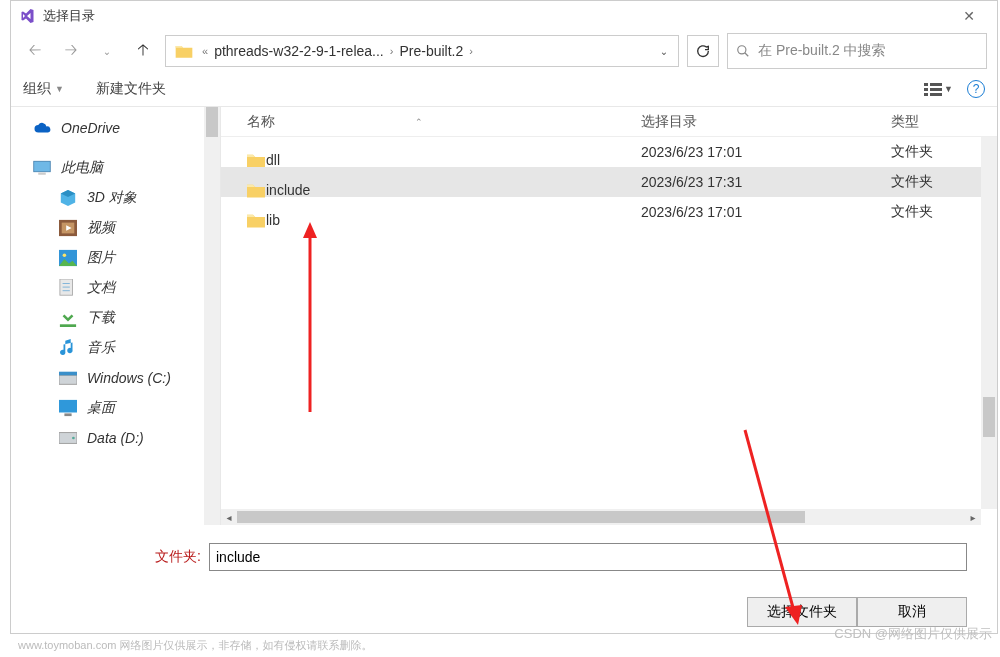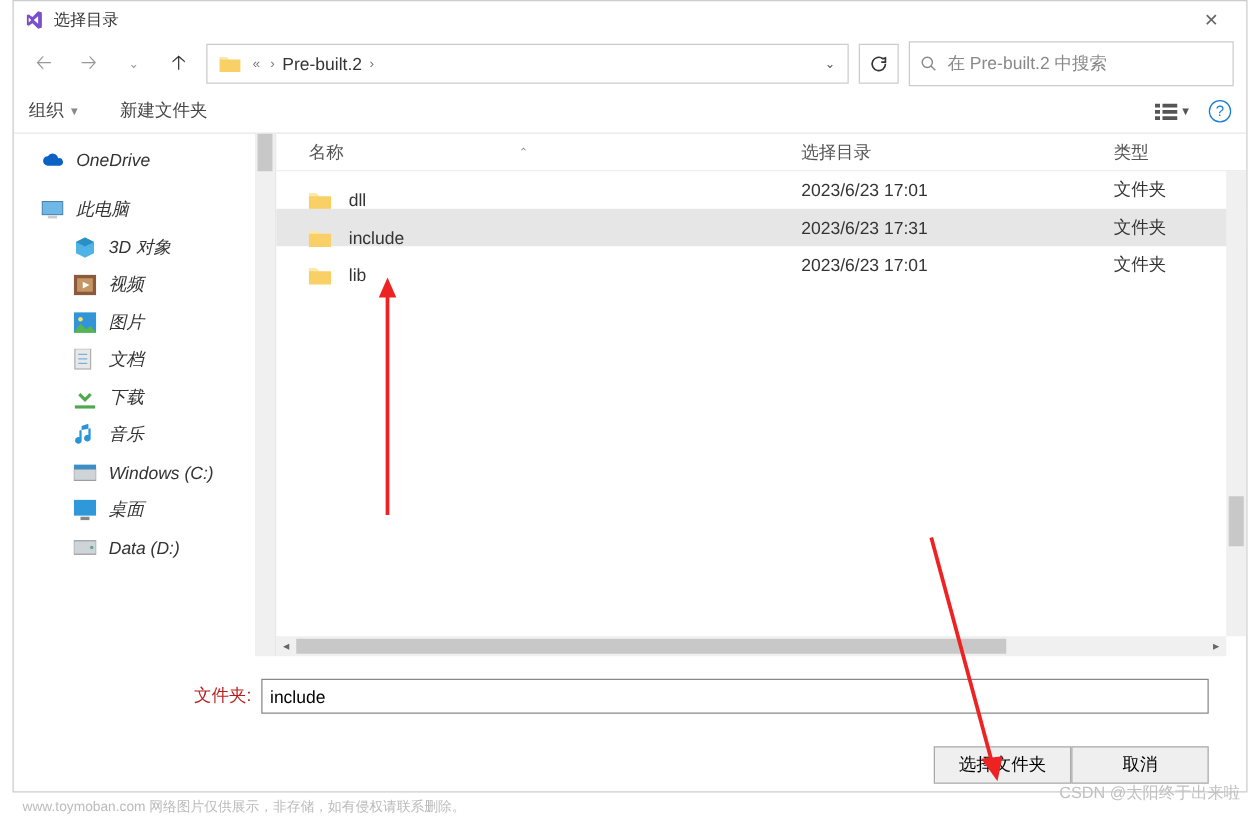--- a/index.html
+++ b/index.html
@@ -33,21 +33,21 @@
     .v-scroll { position: absolute; right: 0; top: 0; width: 16px; height: 100%; background: #f0f0f0; }
     .v-thumb-sb { position: absolute; left: 2px; top: 0; width: 12px; height: 30px; background: #c8c8c8; }
     .main { flex: 1; position: relative; display: flex; flex-direction: column; }
     .col-head { display: flex; height: 30px; align-items: center; border-bottom: 1px solid #eee; font-size: 14px; color: #555; }
     .col-name { width: 420px; padding-left: 26px; display: flex; align-items: center; gap: 140px; }
     .col-date { width: 230px; }
     .col-type { flex: 1; padding-left: 20px; }
     .sort-ind { font-size: 9px; color: #888; }
     .file-row { display: flex; height: 30px; align-items: center; font-size: 14px; color: #333; }
     .file-row.selected { background: #e6e6e6; }
-    .fr-name { width: 420px; padding-left: 26px; display: flex; align-items: center; gap: 14px; margin-top: 16px; }
+    .fr-name { width: 420px; padding-left: 26px; display: flex; align-items: center; gap: 1px; margin-top: 16px; }
     .fr-date { width: 230px; }
     .fr-type { flex: 1; padding-left: 20px; }
     .folder-small { width: 18px; height: 16px; }
     .h-scroll { position: absolute; left: 0; bottom: 0; right: 16px; height: 16px; background: #f0f0f0; display: flex; align-items: center; }
     .h-arrow { width: 16px; text-align: center; font-size: 10px; color: #666; }
     .h-track { flex: 1; height: 100%; position: relative; }
     .h-thumb { position: absolute; left: 0; top: 2px; height: 12px; width: 78%; background: #c8c8c8; }
     .main-vscroll { position: absolute; right: 0; top: 30px; bottom: 16px; width: 16px; background: #f0f0f0; }
     .v-thumb { position: absolute; left: 2px; top: 260px; width: 12px; height: 40px; background: #c8c8c8; }
     .footer { padding: 18px 20px; }
@@ -78,20 +78,21 @@
     <div class="nav-btn">🡠</div>
     <div class="nav-btn">🡢</div>
     <div class="nav-btn" style="font-size:10px;">⌄</div>
     <div class="nav-btn enabled">🡡</div>
     <div class="breadcrumb-box">
       <svg class="folder-icon-bc" viewBox="0 0 24 24">
           <path fill="#f8d065" d="M2 6h7l2 2h11v12H2z"></path>
           <path fill="#fce9a8" d="M2 6h7l2 2H2z"></path>
         </svg>
       <span class="bc-sep">«</span>
+      <span class="bc-item">pthreads-w32-2-9-1-relea...</span>
       <span class="bc-sep">›</span>
       <span class="bc-item">Pre-built.2</span>
       <span class="bc-sep">›</span>
       <span style="flex:1"></span>
       <span class="bc-dd">⌄</span>
     </div>
     <div class="refresh-btn">
       <svg width="16" height="16" viewBox="0 0 24 24">
           <path fill="none" stroke="#333" stroke-width="2" d="M20 12a8 8 0 1 1-3-6l3-1v5h-5"></path>
         </svg>
@@ -288,13 +289,13 @@
 <svg class="arrow1" width="40" height="200">
     <line x1="10" y1="190" x2="10" y2="10" stroke="#e22" stroke-width="3"></line>
     <polygon points="10,0 3,16 17,16" fill="#e22"></polygon>
   </svg>
 <svg class="arrow2" width="70" height="200">
     <line x1="5" y1="5" x2="55" y2="190" stroke="#e22" stroke-width="3"></line>
     <polygon points="58,200 45,182 62,180" fill="#e22"></polygon>
   </svg>
 
 <div class="watermark1">www.toymoban.com 网络图片仅供展示，非存储，如有侵权请联系删除。</div>
-<div class="watermark2">CSDN @太阳终于出来啦</div>
+<div class="watermark2">CSDN @网络图片仅供展示</div>
 
 </body></html>

